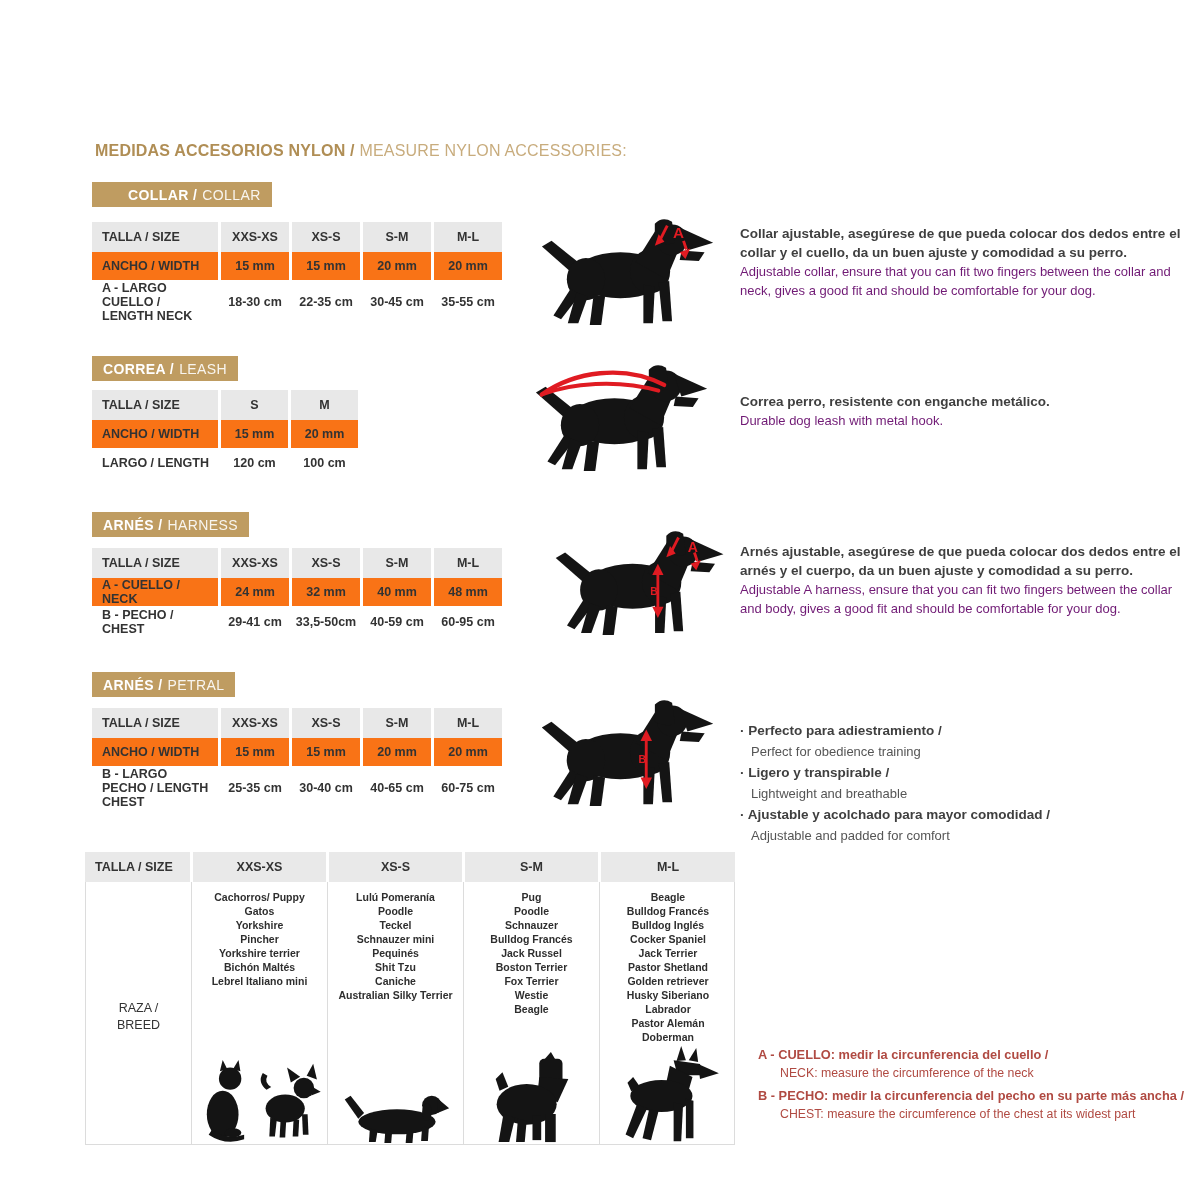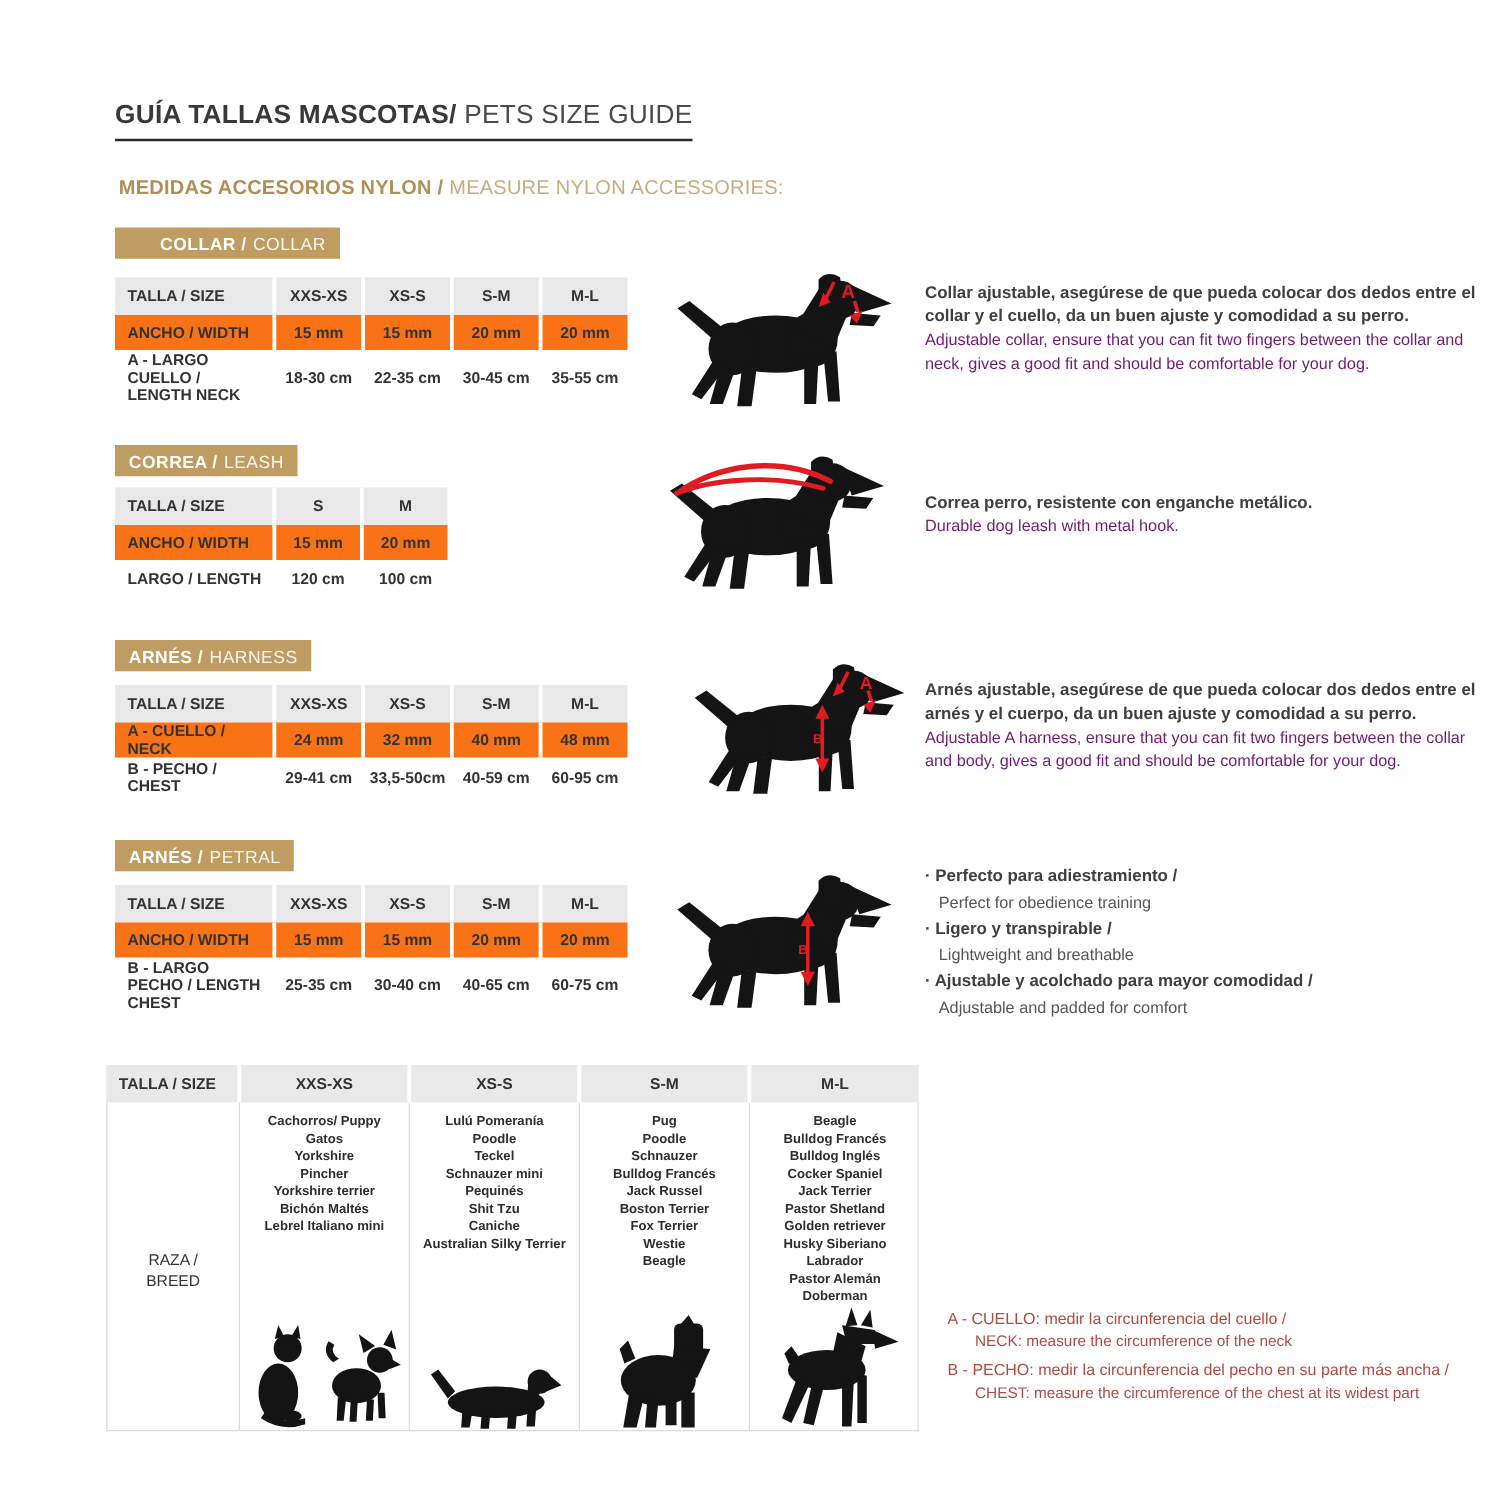--- a/index.html
+++ b/index.html
@@ -26,42 +26,42 @@
         font-size:12.5px;font-weight:bold;color:#333;border-left:3px solid #fff;line-height:14px;}
   .spec-table .c0{justify-content:flex-start;text-align:left;padding-left:10px;padding-right:6px;border-left:none;}
   .head{background:#e8e8e8;}
   .shade{background:#f97316;}
 
   
   .desc{position:absolute;width:445px;}
   .desc .es{font-weight:bold;color:#3f3f3f;font-size:13.5px;line-height:19px;}
   .desc .en{color:#701a75;font-size:13px;line-height:19px;}
 
-  .bullets{position:absolute;width:450px;}
+  .bullets{position:absolute;width:450px;margin-top:30px;}
   .bullet-es{font-weight:bold;color:#3f3f3f;font-size:13.5px;line-height:21px;}
   .bullet-es::before{content:"· ";}
   .bullet-en{color:#555;font-size:13px;line-height:21px;padding-left:11px;}
 
   
   .breed-table{position:absolute;left:85px;top:852px;width:650px;}
   .bt-row{display:grid;grid-template-columns:105px 136px 136px 136px 137px;}
   .bt-head .cellh{height:30px;background:#e9e9e9;display:flex;align-items:center;justify-content:center;
         font-size:12.5px;font-weight:bold;color:#333;border-left:3px solid #fff;}
   .bt-head .cellh.c0{justify-content:flex-start;padding-left:10px;border-left:none;}
   .bt-body{height:263px;border:1px solid #dcdcdc;border-top:none;}
   .bt-bcell{display:flex;flex-direction:column;align-items:center;justify-content:space-between;
         padding:8px 2px 0;border-left:1px solid #dcdcdc;overflow:hidden;}
   .bt-bcell:first-child{border-left:none;}
   .raza{justify-content:center;font-weight:normal;font-size:12.5px;color:#333;text-align:center;line-height:17px;}
   .breed-list{font-size:10.5px;font-weight:bold;color:#2e2e2e;text-align:center;line-height:14px;}
   .sil{display:block;margin-top:2px;}
 
   
   .notes{position:absolute;left:758px;top:1046px;width:442px;color:#b04a42;}
-  .note-es{font-weight:normal;font-size:12.8px;line-height:18px;}
+  .note-es{font-weight:bold;font-size:12.8px;line-height:18px;}
   .note-en{font-size:12.3px;line-height:18px;padding-left:22px;margin-bottom:5px;}
 
   .figure{position:absolute;}
   svg{display:block;}
 </style>
 </head>
 <body>
 
 <div id="canvas">
 
@@ -79,23 +79,20 @@
         <polygon points="150,36 174,38 168,47 148,46"></polygon>
         <polygon points="110,72 122,74 120,112 110,112"></polygon>
         <polygon points="126,70 137,68 140,110 130,110"></polygon>
         <polygon points="34,76 44,82 24,108 16,104"></polygon>
         <polygon points="40,80 52,84 42,112 31,112"></polygon>
         <polygon points="58,82 70,84 66,114 54,114"></polygon>
       </g>
     </symbol>
   </svg>
 
-  <div class="title">
-    <span>GUÍA TALLAS MASCOTAS/</span><span class="lt"> PETS SIZE GUIDE</span>
-  </div>
   <div class="subtitle">
     <span>MEDIDAS ACCESORIOS NYLON /</span><span class="lt"> MEASURE NYLON ACCESSORIES:</span>
   </div>
 
   <div class="badge" style="left:92px;top:182px;padding-left:36px;">
     <span>COLLAR /</span>
     <span class="lt">COLLAR</span>
   </div>
 
   <div class="spec-table" style="left:92px;top:222px;grid-template-columns:126px 71px 71px 71px 71px;grid-template-rows:30px 28px 44px;">

